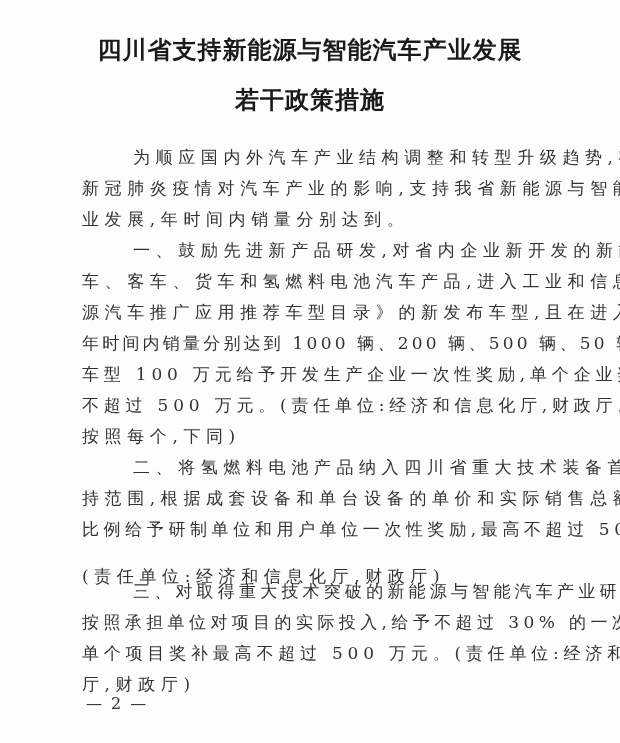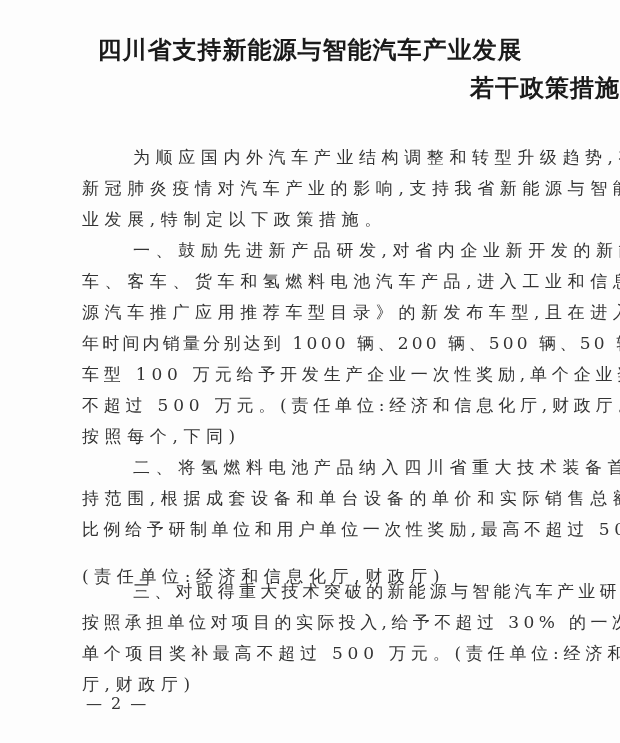--- a/index.html
+++ b/index.html
@@ -5,42 +5,42 @@
   html, body { margin: 0; padding: 0; }
   body {
     width: 620px; height: 743px; background: #fdfdfd; position: relative; overflow: hidden;
     font-family: "DejaVu Serif", "Liberation Serif", serif; color: #2a2a2a;
   }
   .title {
     position: absolute; left: 0; width: 620px; text-align: center;
     font-weight: bold; font-size: 24px; color: #1a1a1a; letter-spacing: 1px;
   }
   .t1 { top: 34px; }
-  .t2 { top: 72px; text-align: right; }
+  .t2 { top: 84px; }
   .line {
     position: absolute; left: 82px; width: 460px;
     font-size: 17px; line-height: 22px; height: 22px; white-space: nowrap;
     letter-spacing: 5.6px; color: #333;
   }
   .indent { left: 133px; width: 409px; }
   .pagenum {
     position: absolute; left: 86px; top: 694px; font-size: 16px; color: #333; letter-spacing: 2px;
   }
 </style>
 </head>
 <body>
 
 <div>
   <div class="title t1">四川省支持新能源与智能汽车产业发展</div>
   <div class="title t2">若干政策措施</div>
 
   <div>
     <div class="line indent" style="top:146px">为顺应国内外汽车产业结构调整和转型升级趋势,有效应对</div>
     <div class="line" style="top:177px">新冠肺炎疫情对汽车产业的影响,支持我省新能源与智能汽车产</div>
-    <div class="line" style="top:208px">业发展,特制定以下政策措施。</div>
+    <div class="line" style="top:208px">业发展,年时间内销量分别达到。</div>
 
     <div class="line indent" style="top:239px">一、鼓励先进新产品研发,对省内企业新开发的新能源乘用</div>
     <div class="line" style="top:270px">车、客车、货车和氢燃料电池汽车产品,进入工业和信息化部《新能</div>
     <div class="line" style="top:301px">源汽车推广应用推荐车型目录》的新发布车型,且在进入目录后一</div>
     <div class="line" style="top:332px; letter-spacing:3.2px">年时间内销量分别达到 1000 辆、200 辆、500 辆、50 辆的,按照每个</div>
     <div class="line" style="top:363px; letter-spacing:4.8px">车型 100 万元给予开发生产企业一次性奖励,单个企业奖励最高</div>
     <div class="line" style="top:394px; letter-spacing:4.8px">不超过 500 万元。(责任单位:经济和信息化厅,财政厅。逗号前</div>
     <div class="line" style="top:425px">按照每个,下同)</div>
 
     <div class="line indent" style="top:456px">二、将氢燃料电池产品纳入四川省重大技术装备首台(套)支</div>

